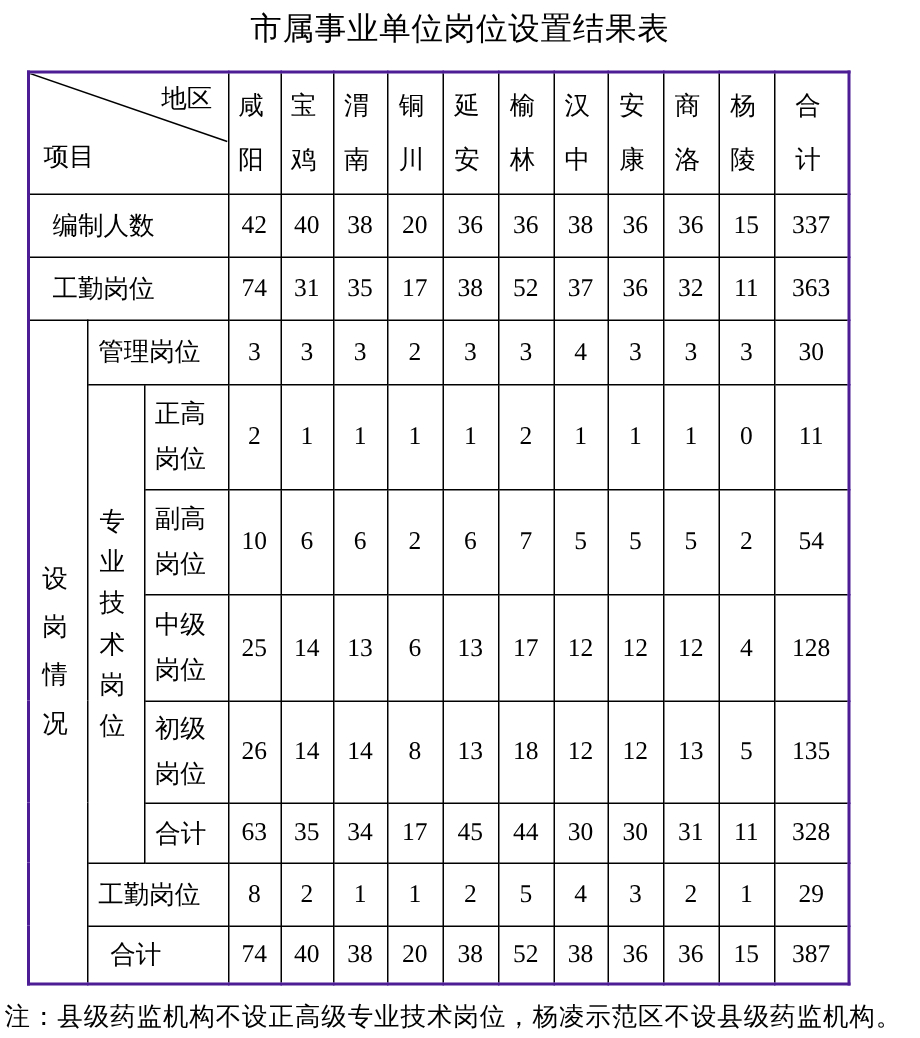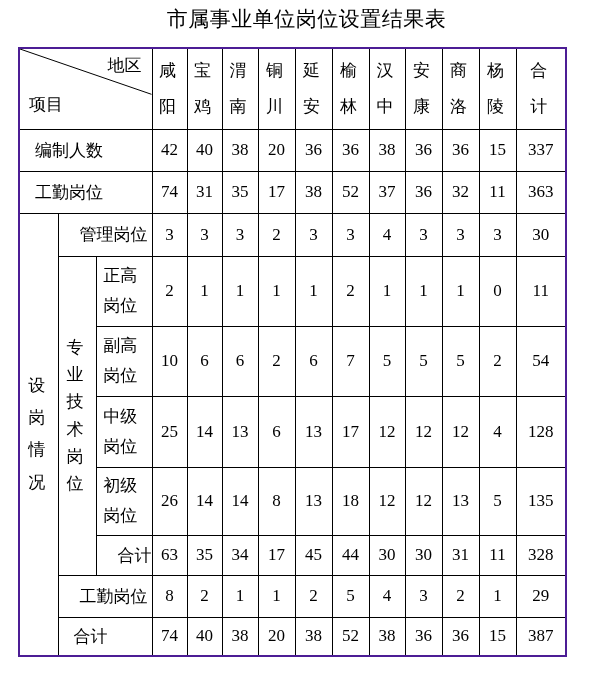--- a/index.html
+++ b/index.html
@@ -79,21 +79,21 @@
 
   
   .sub-label {
     display: inline-block;
     width: 2.45em;
     word-break: break-all;
     text-align: left;
     line-height: 1.75;
   }
   .label-left  { text-align: left; padding-left: 15px; }
-  .label-left2 { text-align: left; padding-left: 21px; }
+  .label-left2 { text-align: left; padding-left: 7px; }
 
   .footnote {
     position: absolute;
     left: 3px;
     top: 666px;
     width: 610px;
     font-size: 17px;
     letter-spacing: 0.6px;
     white-space: nowrap;
   }
@@ -293,14 +293,15 @@
       <td>38</td>
       <td>36</td>
       <td>36</td>
       <td>15</td>
       <td>387</td>
     </tr>
 
   </tbody>
     </table>
 
+  <div class="footnote">注：县级药监机构不设正高级专业技术岗位，杨凌示范区不设县级药监机构。</div>
 
 </div>
 
 </body></html>

